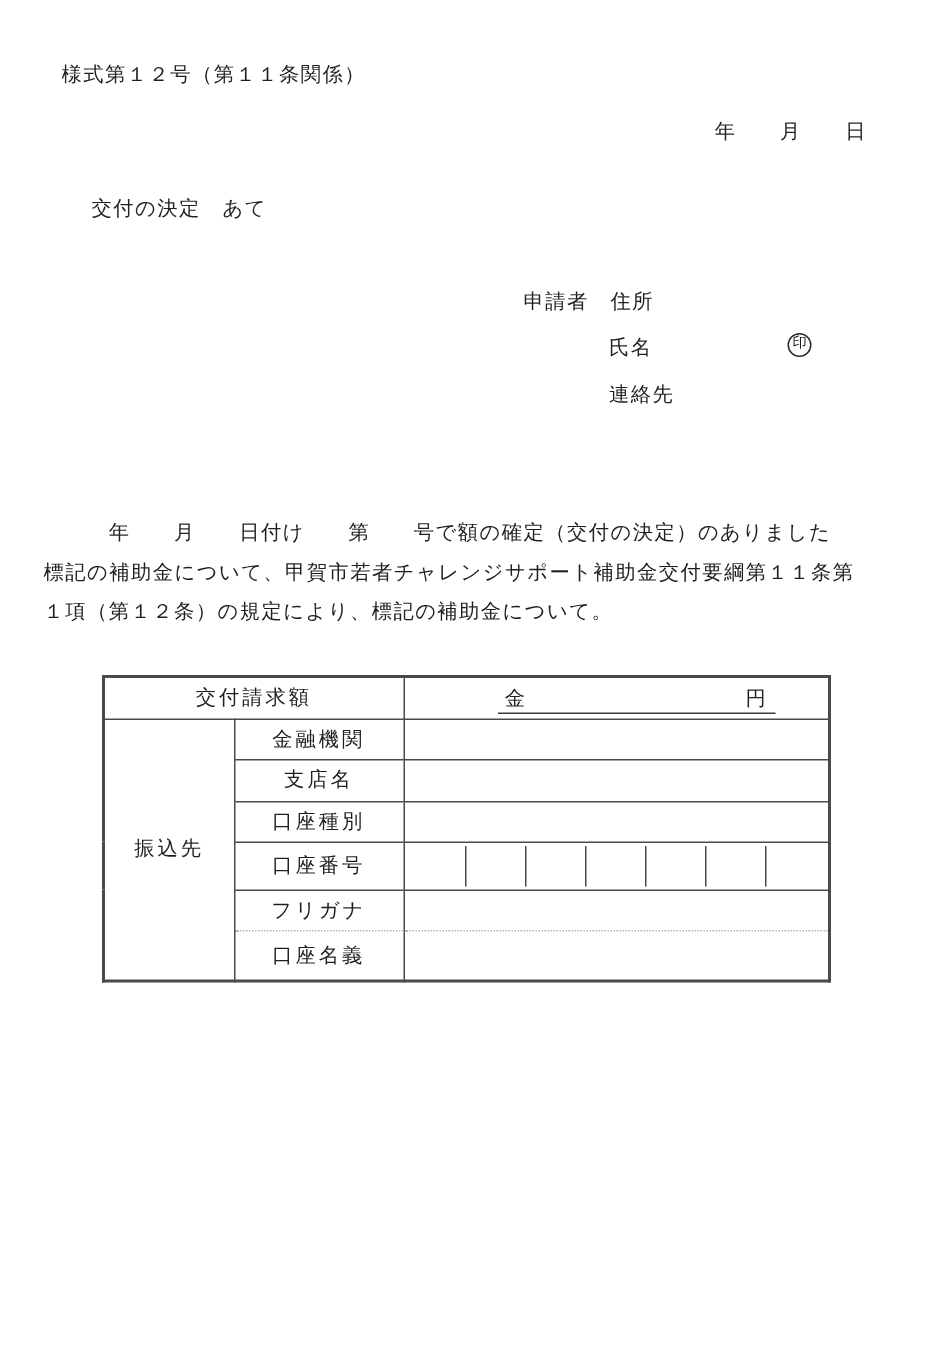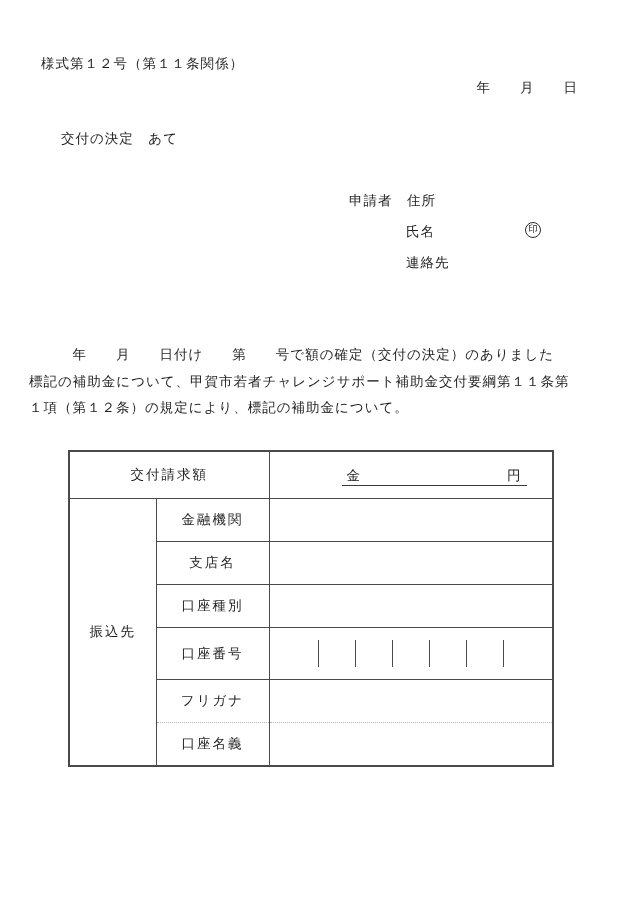--- a/index.html
+++ b/index.html
@@ -7,21 +7,21 @@
     position:relative;
     width:630px; height:903px;
     background:#ffffff;
     color:#1f1f1f;
     font-family:"Liberation Serif","DejaVu Serif",serif;
     font-size:13.5px;
     letter-spacing:1px;
     overflow:hidden;
   }
 
-  .form-number { position:absolute; left:41px; top:55px; }
+  .form-number { position:absolute; left:41px; top:41px; }
   .date-line   { position:absolute; top:79px; right:52px; }
   .addressee   { position:absolute; left:61px; top:130px; }
 
   .applicant { position:absolute; left:349px; top:185px; }
   .applicant .line { height:31px; line-height:31px; white-space:pre; }
   .applicant .indent { margin-left:57px; }
   .seal-mark {
     position:absolute; left:176px; top:37px;
     width:16px; height:16px;
     border:1px solid #2a2a2a; border-radius:50%;
@@ -38,21 +38,21 @@
   .body-text { position:absolute; left:29px; top:342px; width:575px; }
   .body-text .bline { height:26.5px; line-height:26.5px; white-space:pre; }
 
   .request-table {
     position:absolute; left:68px; top:450px; width:484px;
     border-collapse:collapse; table-layout:fixed;
     border:2px solid #4a4a4a;
   }
   .request-table td {
     border:1px solid #4a4a4a;
-    padding:12px; vertical-align:middle;
+    padding:2px; vertical-align:middle;
     text-align:center; letter-spacing:2px;
     overflow:hidden;
   }
   .r1 { height:28px; } .r2 { height:27px; } .r3 { height:28px;margin-top:24px; }
   .r4 { height:27px; } .r5 { height:28px; } .r6 { height:27px; }
   .r7 { height:34px; }
 
   .amount-cell { text-align:left; }
   .amount-line {
     display:flex; justify-content:space-between; align-items:flex-end;

